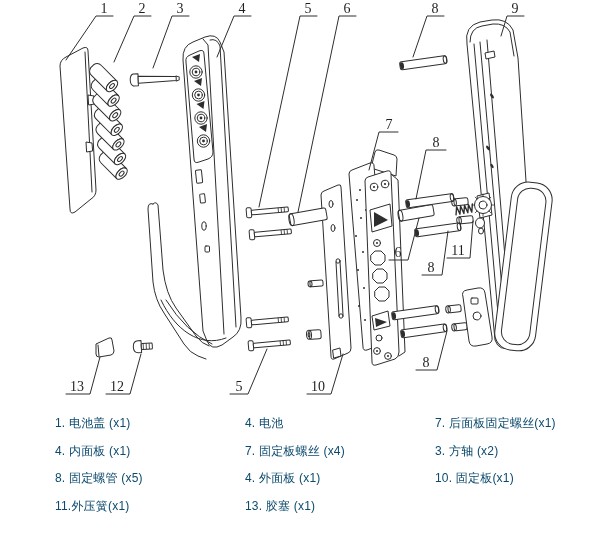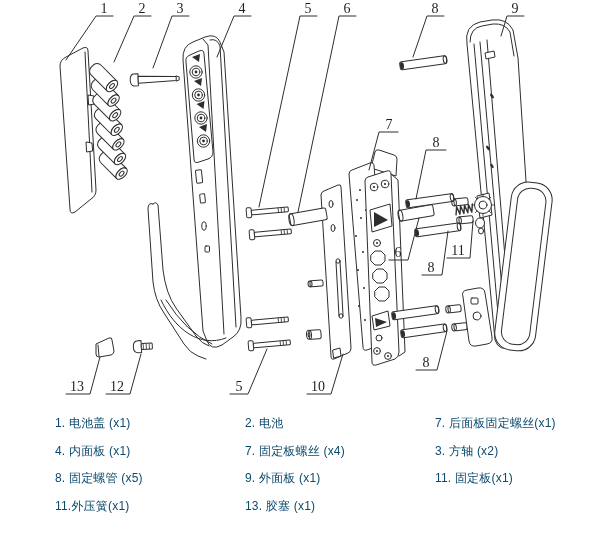--- a/index.html
+++ b/index.html
@@ -366,23 +366,23 @@
     <g>
           <path class="ln" d="M106,394 L130,394 L141,354"></path>
           <text class="co" x="117" y="391">12</text>
         </g>
   </g>
 </svg>
 </div>
 
 <div class="legend">
   <span>1. 电池盖 (x1)</span>
-  <span>2. 电池</span>
+  <span>4. 电池</span>
   <span>7. 后面板固定螺丝(x1)</span>
   <span>4. 内面板 (x1)</span>
   <span>7. 固定板螺丝 (x4)</span>
   <span>3. 方轴 (x2)</span>
   <span>8. 固定螺管 (x5)</span>
-  <span>9. 外面板 (x1)</span>
-  <span>11. 固定板(x1)</span>
+  <span>4. 外面板 (x1)</span>
+  <span>10. 固定板(x1)</span>
   <span>11.外压簧(x1)</span>
   <span>13. 胶塞 (x1)</span>
 </div>
 
 </body></html>

